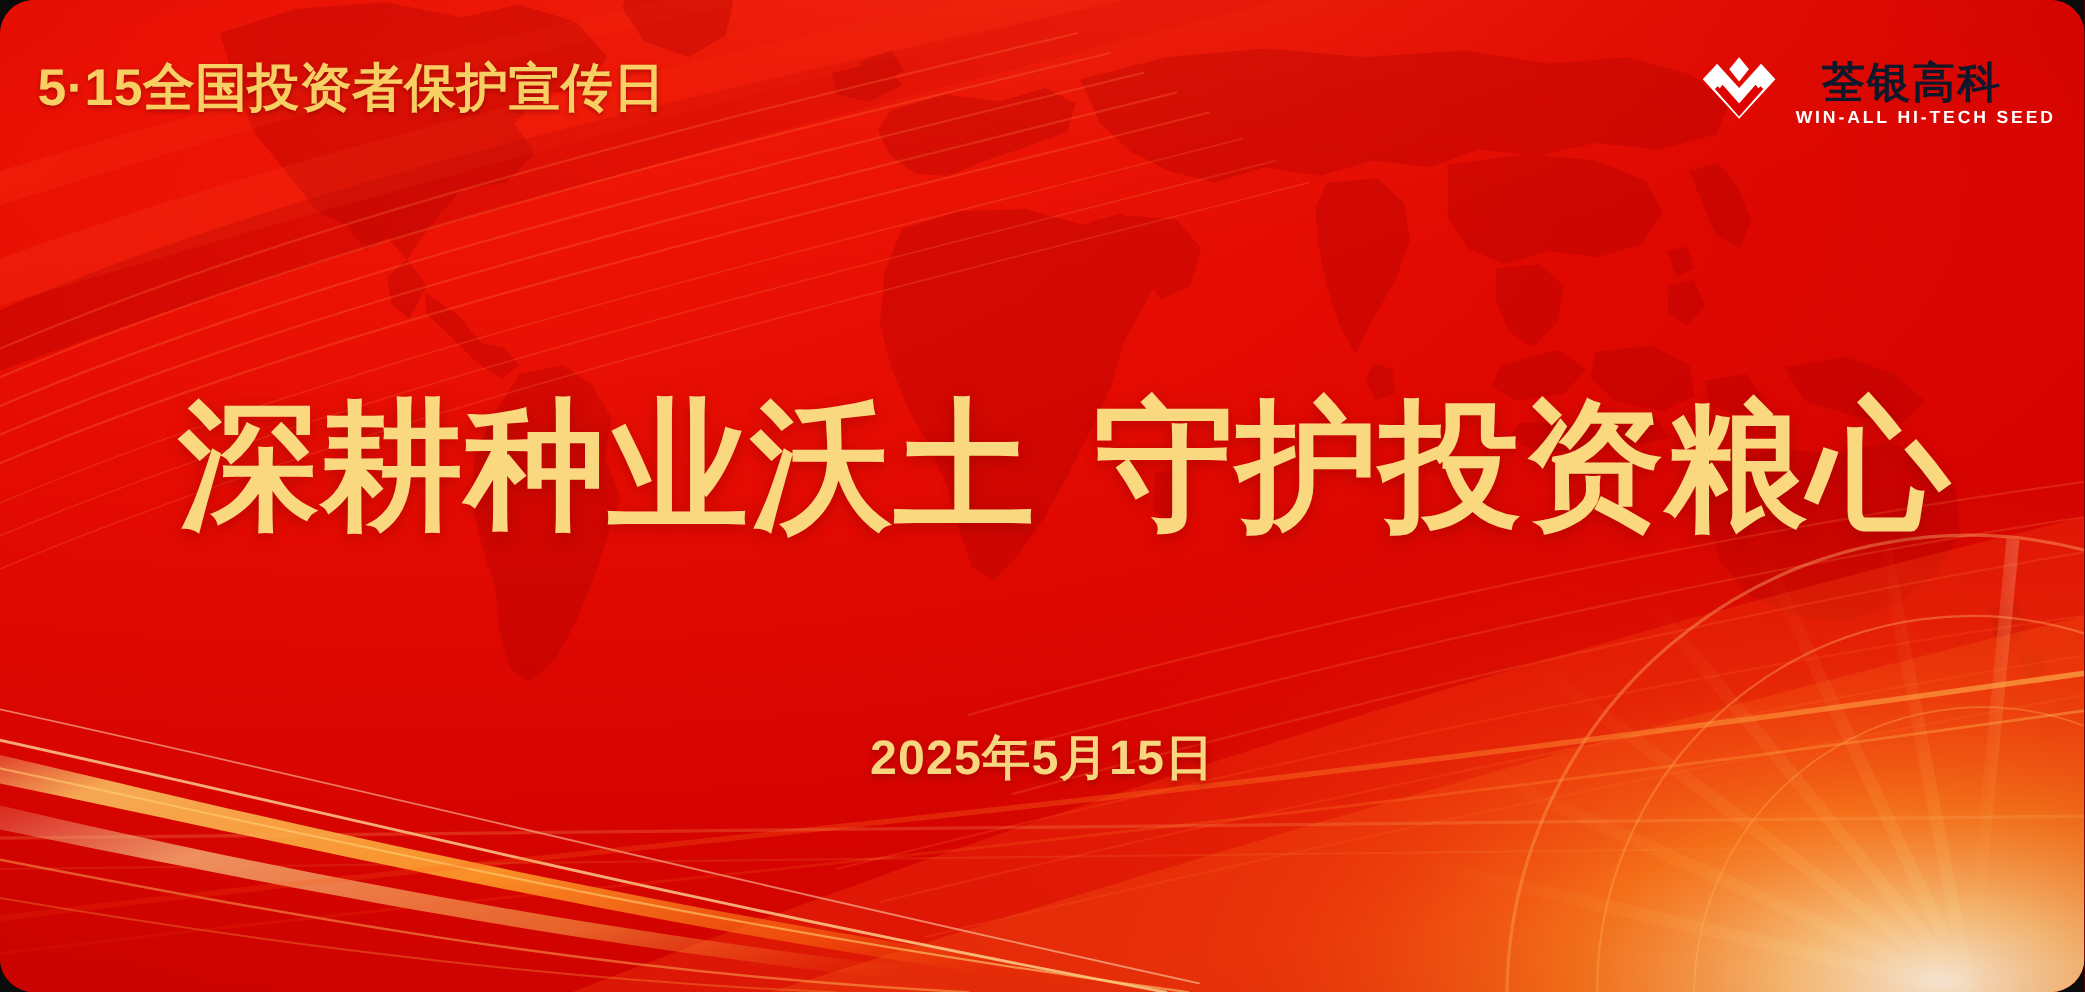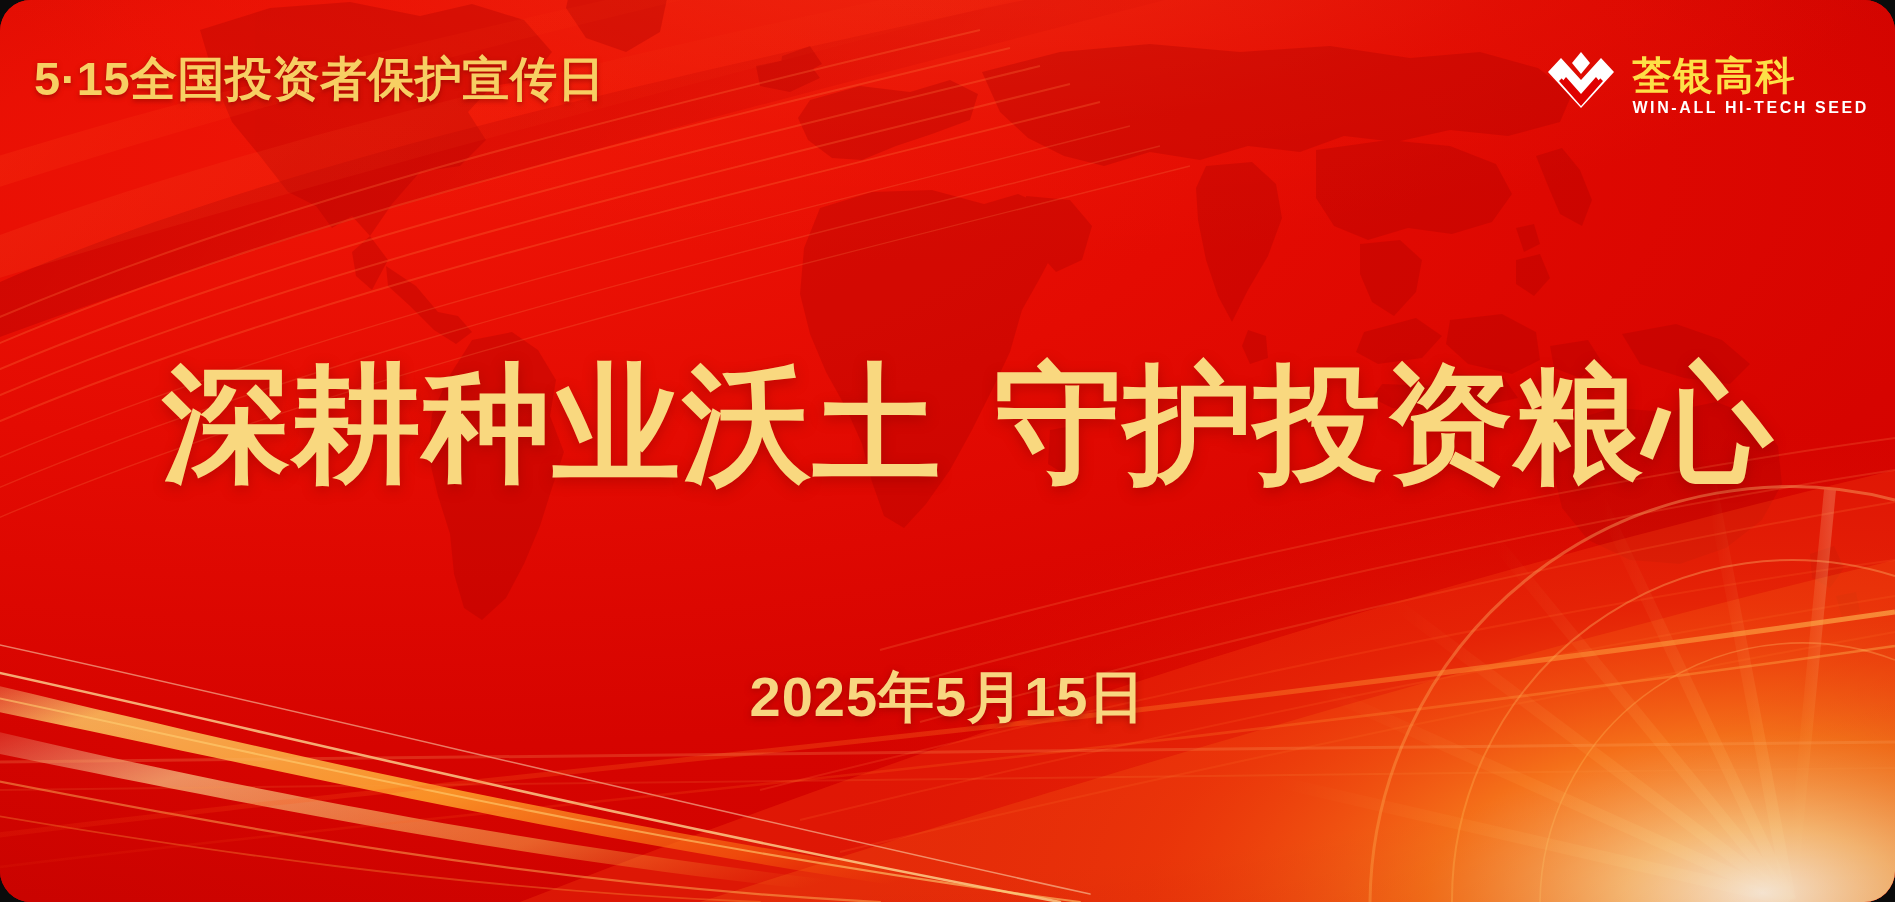--- a/index.html
+++ b/index.html
@@ -77,24 +77,25 @@
     display: flex;
     align-items: center;
     gap: 16px;
   }
   .logo-mark { width: 70px; height: 72px; flex: none; }
   .logo-mark svg { display: block; width: 100%; height: 100%; }
   .logo-text { display: flex; flex-direction: column; justify-content: center; }
   .logo-cn {
     font-size: 39px;
     font-weight: 700;
-    color: #fde047;
+    color: #0f172a;
     letter-spacing: 2px;
     line-height: 1.0;
     white-space: nowrap;
+    margin-left: 24px;
   }
   .logo-en {
     margin-top: 5px;
     font-size: 16px;
     font-weight: 700;
     color: #ffffff;
     letter-spacing: 2.6px;
     line-height: 1;
     white-space: nowrap;
   }
@@ -117,21 +118,21 @@
   }
   .headline .gap { display: inline-block; width: 52px; }
 
   
   .date {
     position: absolute;
     left: 0;
     right: 0;
     top: 660px;
     text-align: center;
-    font-size: 56px;
+    font-size: 44px;
     font-weight: 700;
     color: #f8d680;
     letter-spacing: 1px;
     text-shadow: 0 2px 7px rgba(120,0,0,0.5);
     white-space: nowrap;
   }
 </style>
 </head>
 <body>
 

